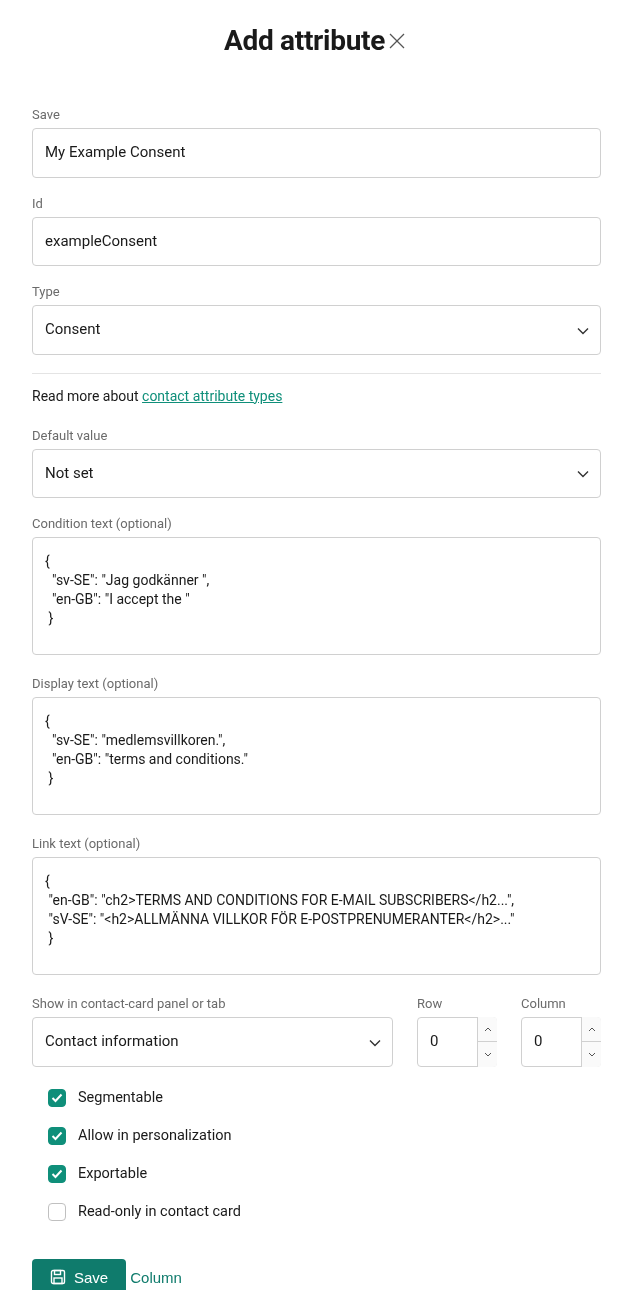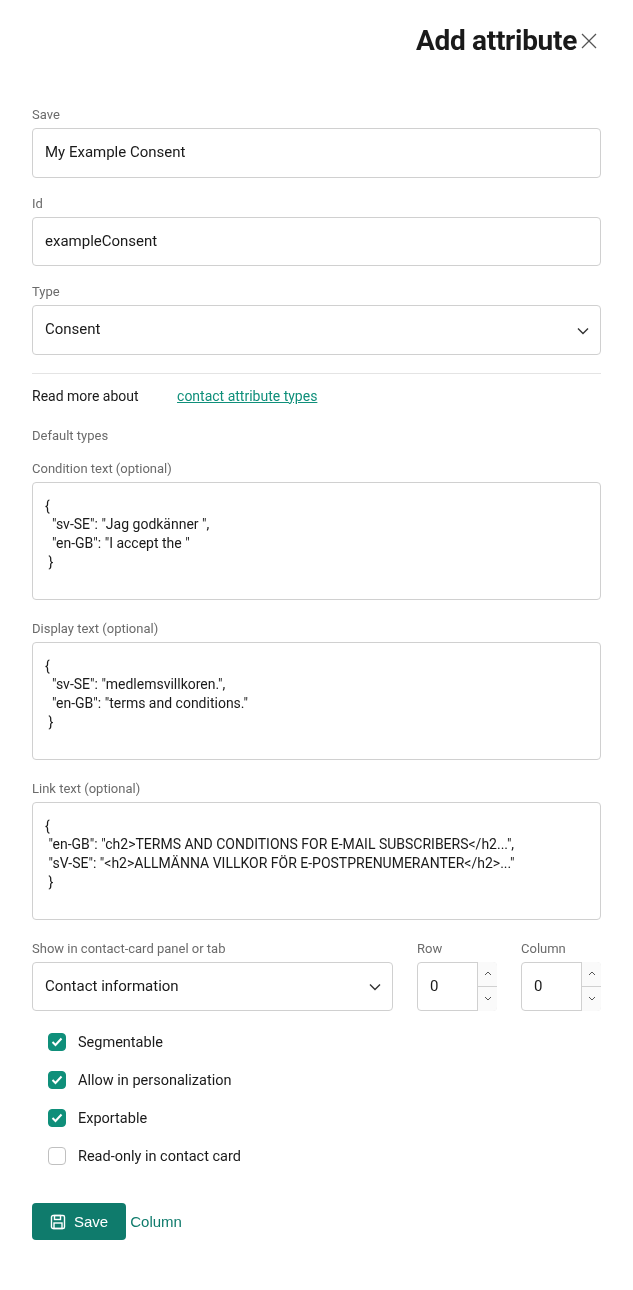--- a/index.html
+++ b/index.html
@@ -7,21 +7,21 @@
     font-family: -apple-system, BlinkMacSystemFont, "Segoe UI", Roboto, Helvetica, Arial, sans-serif;
     background: #fff;
     color: #1a1a1a;
     width: 633px;
     min-height: 1290px;
     padding: 24px 32px 40px 32px;
     font-size: 14px;
   }
   .header-row {
     display: flex;
-    justify-content: flex-end;
+    justify-content: center;
     align-items: center;
     margin-bottom: 50px;
   }
   h1 {
     font-size: 28px;
     font-weight: 700;
     letter-spacing: -0.3px;
   }
   .close-btn {
     width: 24px; height: 24px;
@@ -63,21 +63,20 @@
     margin: 18px 0 14px 0;
   }
   .read-more {
     font-size: 14px;
     color: #1a1a1a;
     margin-bottom: 24px;
   }
   .read-more a {
     color: #0f8f7a;
     text-decoration: underline;
-    margin-left: 35px;
   }
   .textarea {
     min-height: 118px;
     resize: none;
     font-family: inherit;
     font-size: 14px;
     line-height: 1.35;
     white-space: pre;
     overflow: hidden;
   }
@@ -193,21 +192,29 @@
   </div>
 </div>
 
 <hr class="divider">
 
 <p class="read-more">
   <span>Read more about </span><a href="#">contact attribute types</a>
 </p>
 
 <div class="field">
-  <label class="label">Default types</label>
+  <label class="label">Default value</label>
+  <div class="select-wrap">
+    <div class="select">Not set</div>
+    <span class="chev">
+      <svg width="12" height="8" viewBox="0 0 12 8" fill="none" stroke="currentColor" stroke-width="1.4">
+          <polyline points="1,1.5 6,6.5 11,1.5"></polyline>
+        </svg>
+    </span>
+  </div>
 </div>
 
 <div class="field">
   <label class="label">Condition text (optional)</label>
   <textarea class="textarea" style="">{
   "sv-SE": "Jag godkänner ",
   "en-GB": "I accept the "
  }</textarea>
 </div>
 

